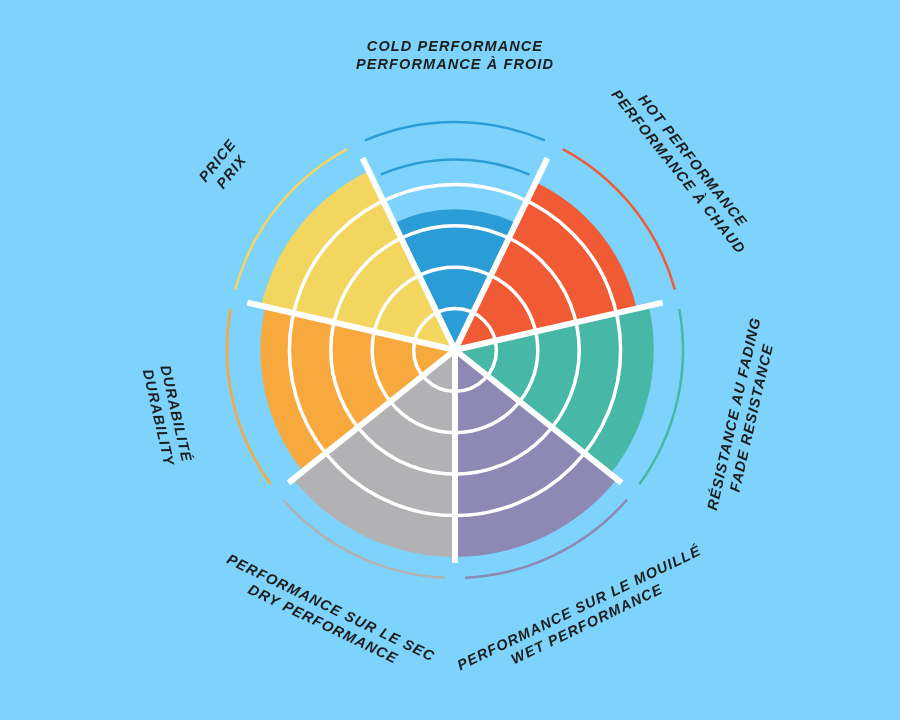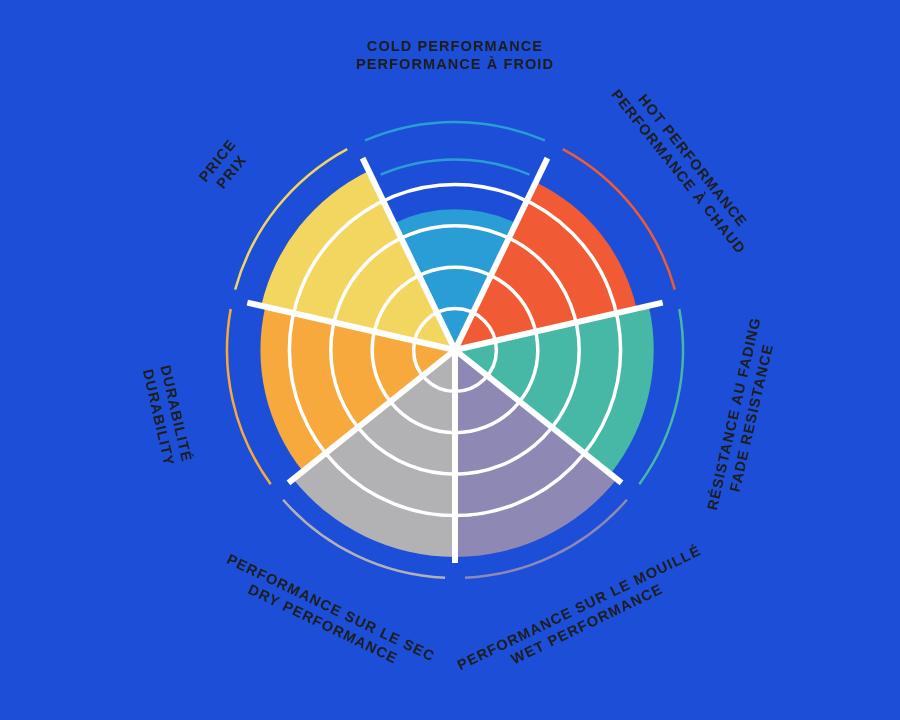--- a/index.html
+++ b/index.html
@@ -5,22 +5,23 @@
 <style>
   html, body {
     margin: 0;
     padding: 0;
     background: #ffffff;
   }
   .stage {
     position: relative;
     width: 900px;
     height: 720px;
-    background: #1d4ed8;
+    background: #7dd3fc;
     overflow: hidden;
+    font-style: italic;
   }
   svg { display: block; }
   .cat-label {
     font-family: "Liberation Sans", sans-serif;
     font-weight: 700;
     font-size: 14.5px;
     letter-spacing: 1.1px;
     fill: #1d1d1b;
   }
 </style>

